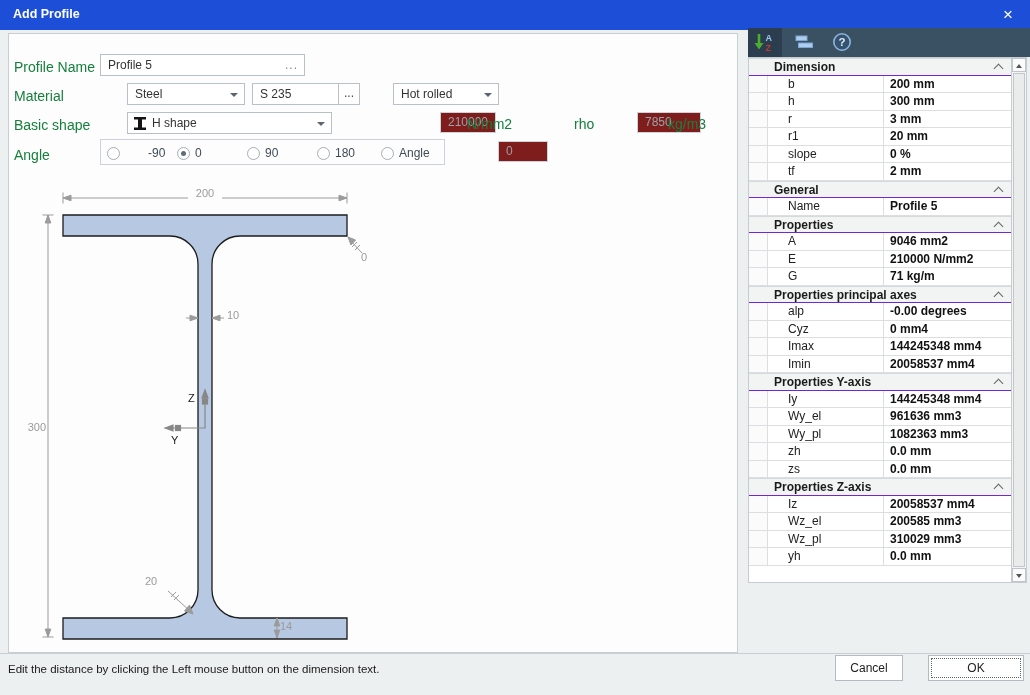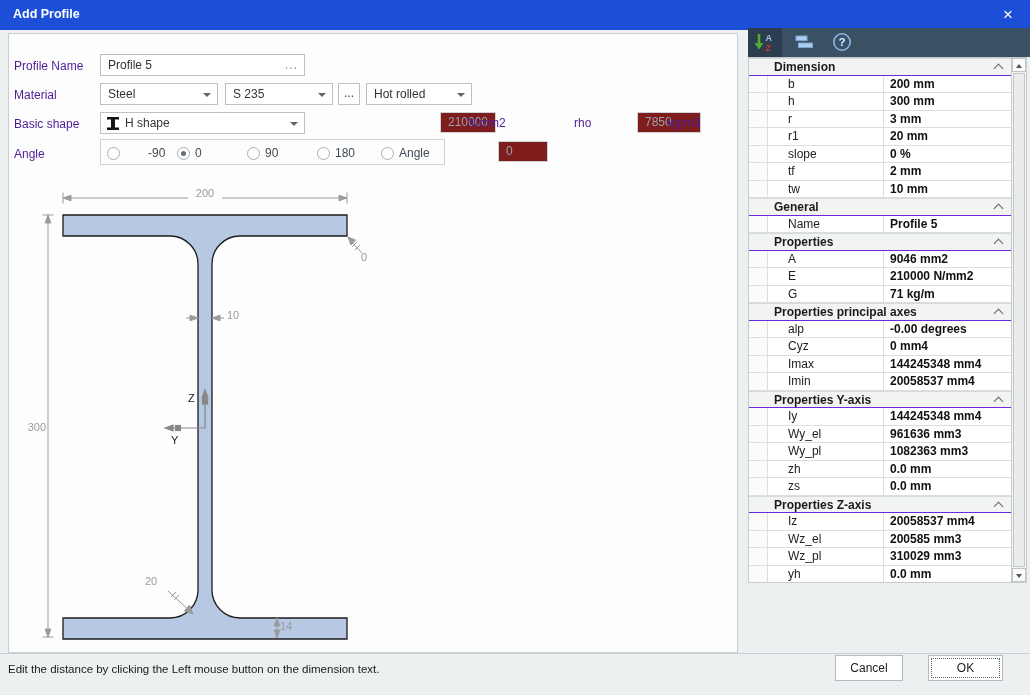--- a/index.html
+++ b/index.html
@@ -13,29 +13,29 @@
   
   .titlebar { position:absolute; left:0; top:0; width:1030px; height:30px; background:#1d4ed8; }
   .titlebar .title { position:absolute; left:13px; top:7px; color:#fff; font-size:12.5px; font-weight:bold; }
   .titlebar .close { position:absolute; right:11px; top:3px; color:#fff; font-size:17px; width:22px; height:24px;
                      text-align:center; line-height:24px; cursor:default; }
 
   
   .left-panel { position:absolute; left:8px; top:33px; width:730px; height:620px;
                 background:#fdfdfd; border:1px solid #c9ced3; }
 
-  .flabel { position:absolute; font-size:12px; color:#4c1d95; white-space:nowrap; }
+  .flabel { position:absolute; font-size:14px; color:#15803d; white-space:nowrap; }
 
   .tbox, .combo, .dots-btn {
     position:absolute; height:22px; background:#fff; border:1px solid #b8c0c8;
     font-size:12px; color:#333; line-height:20px;
   }
   .tbox { padding-left:7px; }
   .tbox .ell { position:absolute; right:6px; top:0; color:#8a8a8a; letter-spacing:1px; }
-  .combo { padding-left:7px; padding-right:11px; overflow:hidden; white-space:nowrap; }
+  .combo { padding-left:7px; padding-right:11px; overflow:hidden; white-space:nowrap;margin-left:27px; }
   .combo .arrow { position:absolute; right:6px; top:9px; width:0; height:0;
                   border-left:4px solid transparent; border-right:4px solid transparent; border-top:4px solid #5c6670; }
   .dots-btn { text-align:center; line-height:19px; color:#444; }
   .disabled-box { position:absolute; height:21px; background:#7f1d1d; border:1px solid #ccd3d9;
                   font-size:12px; color:#9aa2aa; line-height:19px; padding-left:7px;margin-left:40px; }
 
   .shape-ico { position:absolute; left:5px; top:3px; width:14px; height:15px; }
 
   .radio-groupbox { position:absolute; left:100px; top:139px; width:345px; height:26px;
                     border:1px solid #ccd2d8; background:#fdfdfd; }
@@ -72,21 +72,21 @@
   .sb-tri-down { position:absolute; left:3px; top:5px; width:0; height:0;
                  border-left:3.5px solid transparent; border-right:3.5px solid transparent; border-top:4px solid #555; }
   .sb-thumb { position:absolute; left:1px; top:15px; width:12px; height:494px; background:#eaebeb; border:1px solid #c2c7cb; }
 
   
   .footer-sep { position:absolute; left:0; top:653px; width:1030px; height:1px; background:#c9ced3; }
   .status { position:absolute; left:8px; top:663px; font-size:11.5px; color:#1a1a1a; }
   .btn { position:absolute; top:655px; height:26px; background:#fff; border:1px solid #b3bac2;
          font-size:12px; color:#222; text-align:center; line-height:24px; }
   .btn-cancel { left:835px; width:68px;text-align:center; }
-  .btn-ok { left:928px; width:75px; outline:1px dotted #5b636b; outline-offset:-4px; }
+  .btn-ok { left:928px; width:96px; outline:1px dotted #5b636b; outline-offset:-4px; }
 </style>
 </head>
 <body>
 
 <div class="dialog">
 
   <div class="titlebar">
     <span class="title">Add Profile</span>
     <span class="close">×</span>
   </div>
@@ -247,25 +247,20 @@
         <div class="prop-row">
           <span class="pm"></span>
           <span class="pl">slope</span>
           <span class="pv">0 %</span>
         </div>
         <div class="prop-row">
           <span class="pm"></span>
           <span class="pl">tf</span>
           <span class="pv">2 mm</span>
         </div>
-        <div class="prop-row">
-          <span class="pm"></span>
-          <span class="pl">tw</span>
-          <span class="pv">10 mm</span>
-        </div>
         <div class="prop-header"><span>General</span><span class="chev"></span></div>
         <div class="prop-row">
           <span class="pm"></span>
           <span class="pl">Name</span>
           <span class="pv">Profile 5</span>
         </div>
         <div class="prop-header"><span>Properties</span><span class="chev"></span></div>
         <div class="prop-row">
           <span class="pm"></span>
           <span class="pl">A</span>

